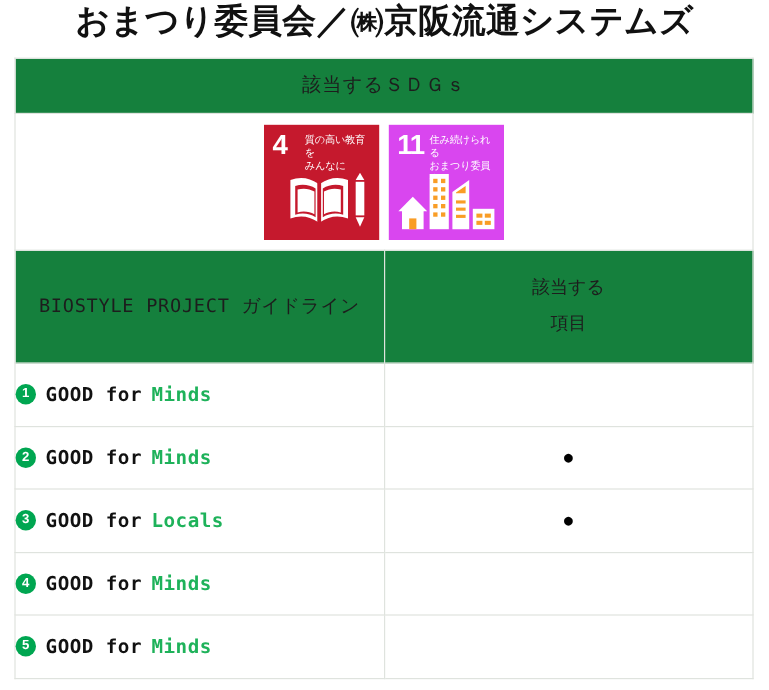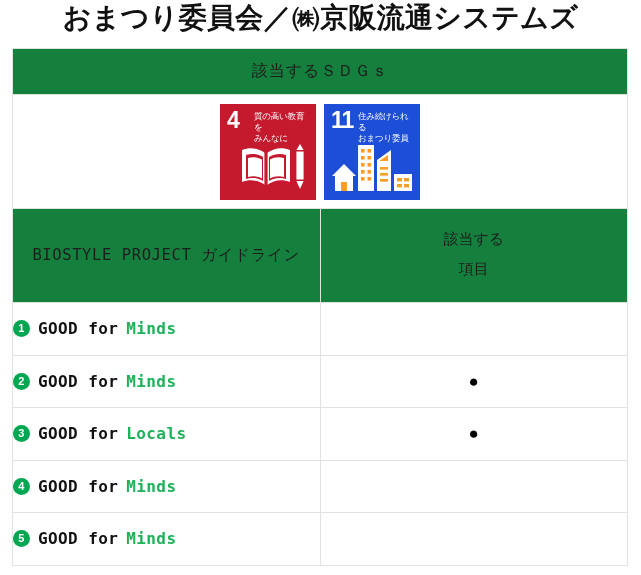--- a/index.html
+++ b/index.html
@@ -98,21 +98,21 @@
     letter-spacing: -0.2px;
   }
   .sdg-icon .art {
     position: absolute;
     left: 0;
     right: 0;
     bottom: 6px;
     height: 56px;
   }
   .sdg-4 { background: #c5192d; }
-  .sdg-11 { background: #1d4ed8; }
+  .sdg-11 { background: #d946ef; }
 
   
   .row-guideline-hdr { height: 94px; }
   .col-guideline {
     width: 518px;
     text-align: center;
   }
   .col-guideline .inner {
     font-family: "DejaVu Sans Mono", "Liberation Mono", monospace;
     font-size: 15.5px;

